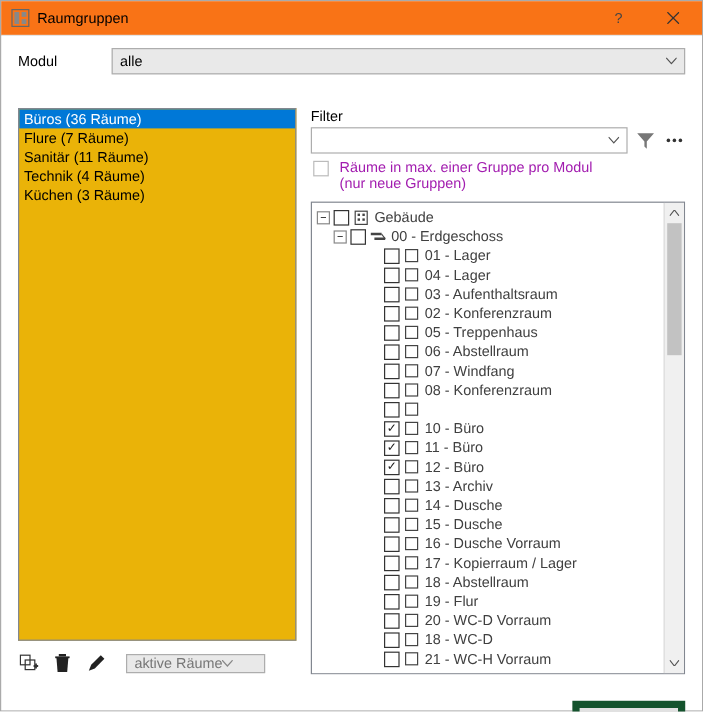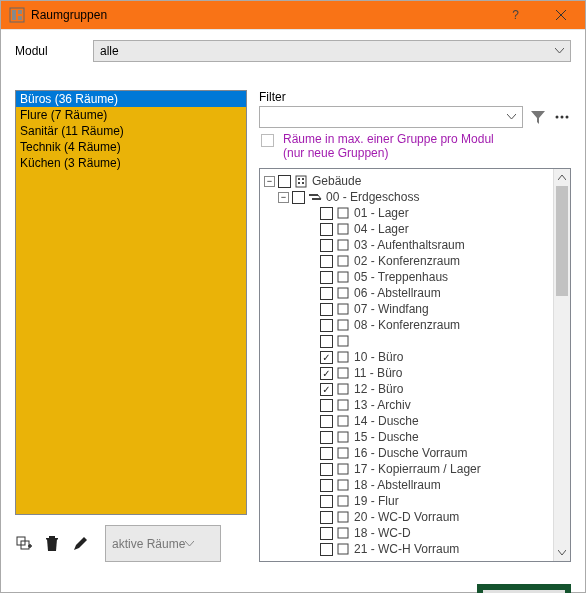--- a/index.html
+++ b/index.html
@@ -14,21 +14,21 @@
 .row-modul label { width: 78px; color: #000; }
 .select { flex: 1; height: 22px; border: 1px solid #adadad; background: #e9e9e9; display: flex; align-items: center; padding: 0 6px; position: relative; }
 .select .arrow { position: absolute; right: 6px; top: 50%; transform: translateY(-50%); }
 .body { flex: 1; display: flex; gap: 12px; overflow: hidden; }
 .left { width: 232px; display: flex; flex-direction: column; }
 .listbox { flex: 1; border: 1px solid #828790; background: #eab308; overflow: auto; }
 .list-item { padding: 1px 4px; white-space: nowrap; cursor: default; }
 .list-item.selected { background: #0078d7; color: #fff; }
 .left-toolbar { display: flex; align-items: center; gap: 10px; margin-top: 10px; }
 .icon-btn { width: 18px; height: 18px; display: flex; align-items: center; justify-content: center; cursor: pointer; }
-.small-select { width: 116px; height: 37px; border: 1px solid #adadad; background: #e9e9e9; display: flex; align-items: center; padding: 0 6px; position: relative; color: #777; margin-left: 6px; }
+.small-select { width: 116px; height: 16px; border: 1px solid #adadad; background: #e9e9e9; display: flex; align-items: center; padding: 0 6px; position: relative; color: #777; margin-left: 6px; }
 .right { flex: 1; display: flex; flex-direction: column; }
 .filter-label { color: #000; margin-bottom: 2px; }
 .filter-row { display: flex; align-items: center; gap: 6px; margin-bottom: 4px; }
 .filter-input { flex: 1; height: 22px; border: 1px solid #adadad; background: #fff; display: flex; align-items: center; position: relative; }
 .filter-input .arrow { position: absolute; right: 6px; top: 50%; transform: translateY(-50%); }
 .constraint { display: flex; align-items: flex-start; gap: 6px; color: #a21caf; margin-bottom: 8px; padding-left: 2px; }
 .constraint .cb { width: 13px; height: 13px; border: 1px solid #bbb; margin-top: 2px; flex-shrink: 0; }
 .tree-wrap { flex: 1; border: 1px solid #828790; background: #fff; display: flex; overflow: hidden; }
 .tree { flex: 1; overflow: hidden; padding: 4px 2px; }
 .vscroll { width: 17px; background: #f0f0f0; border-left: 1px solid #ddd; position: relative; }

